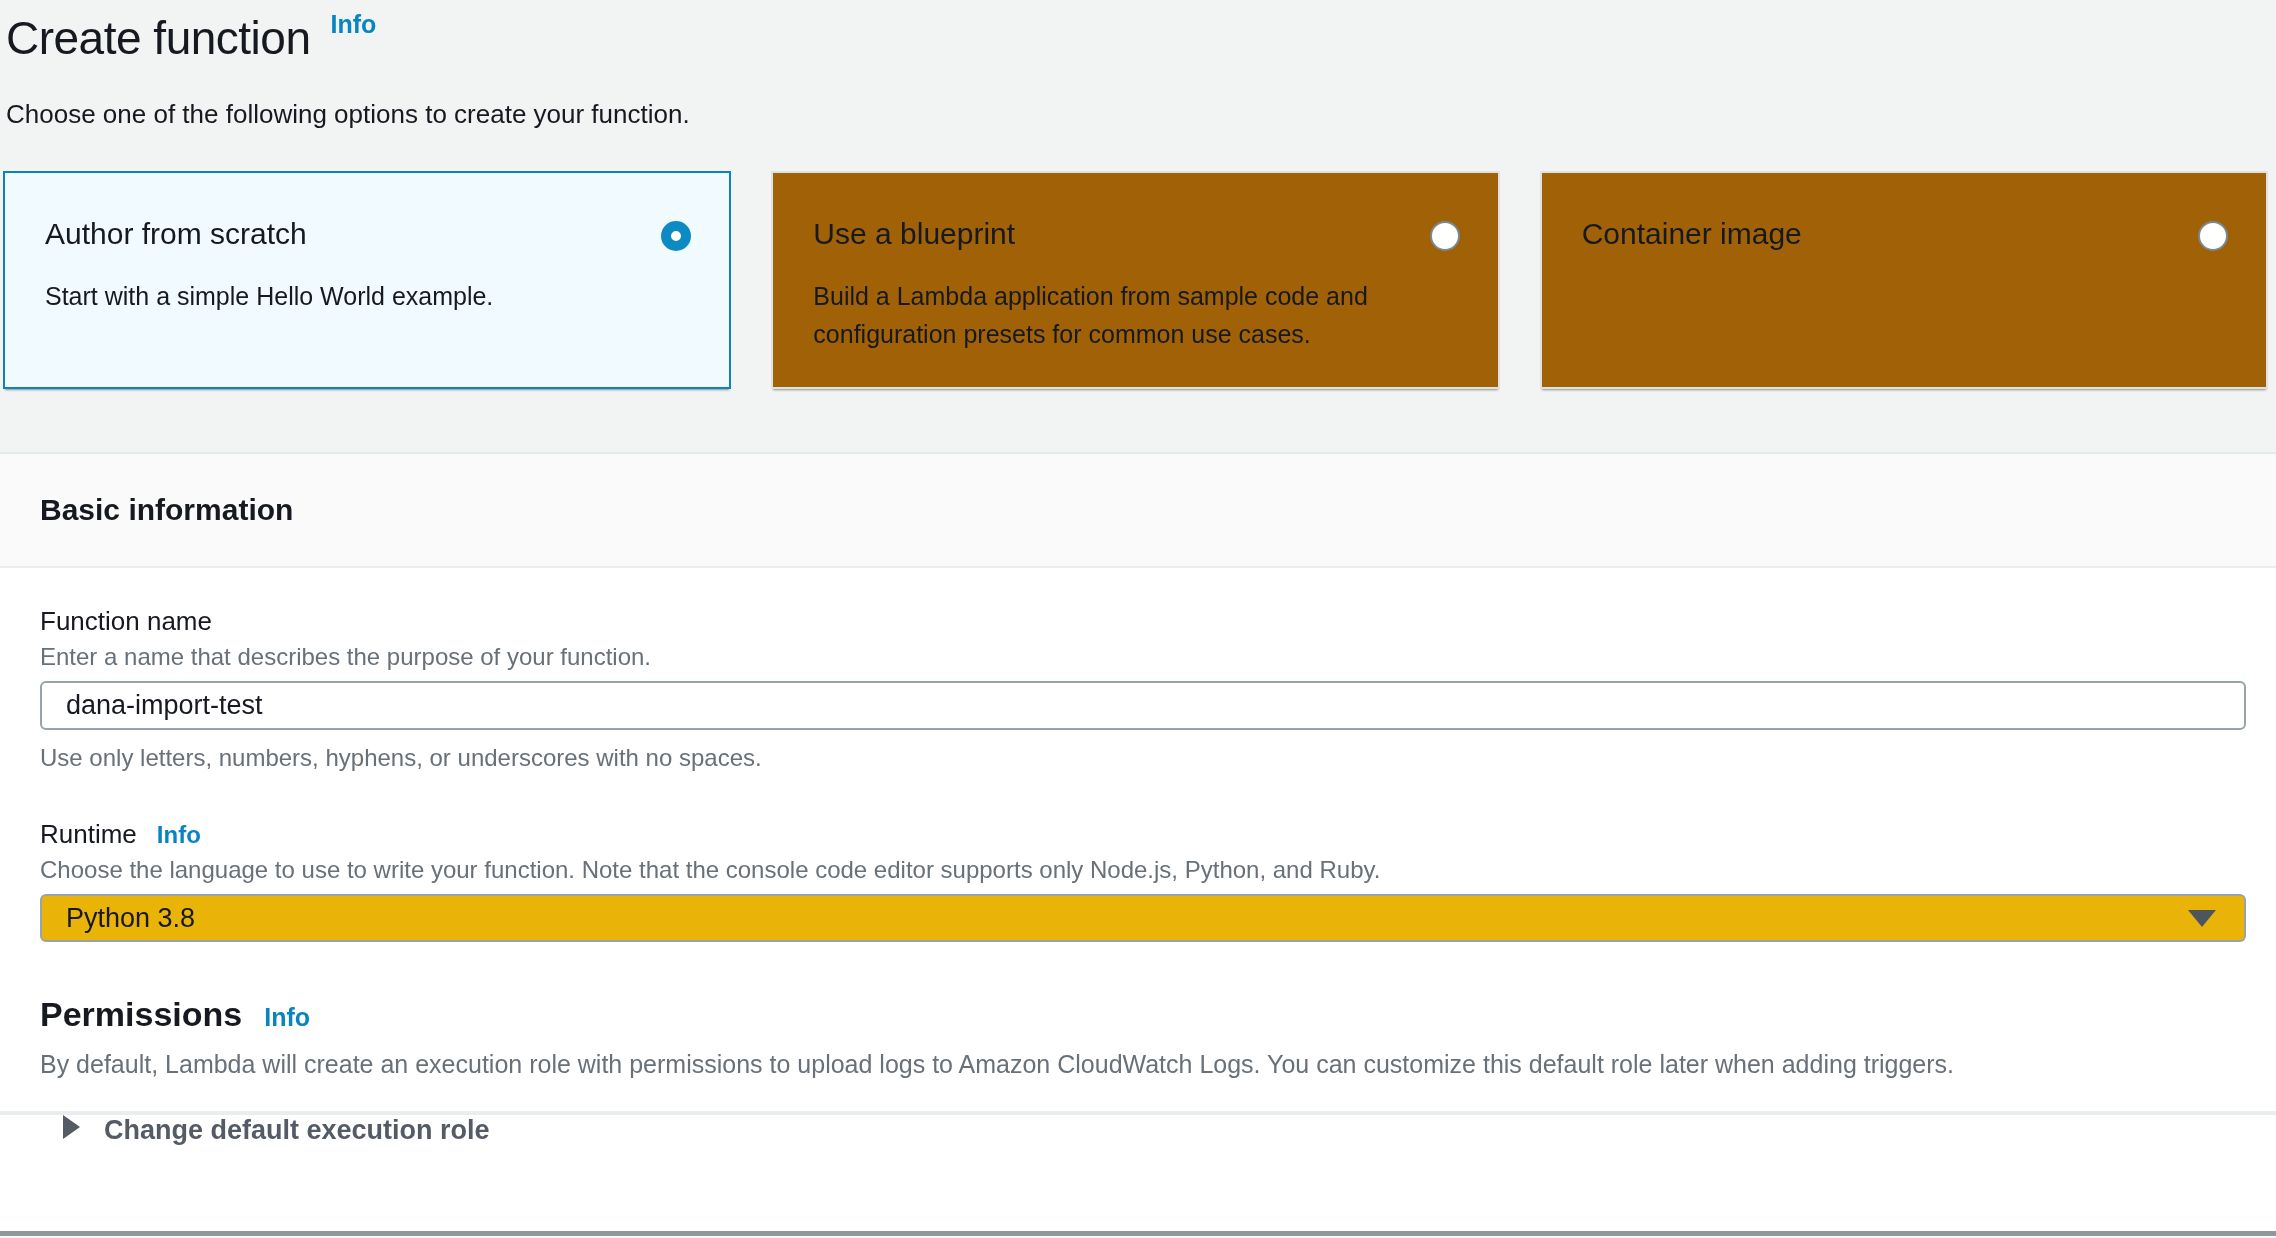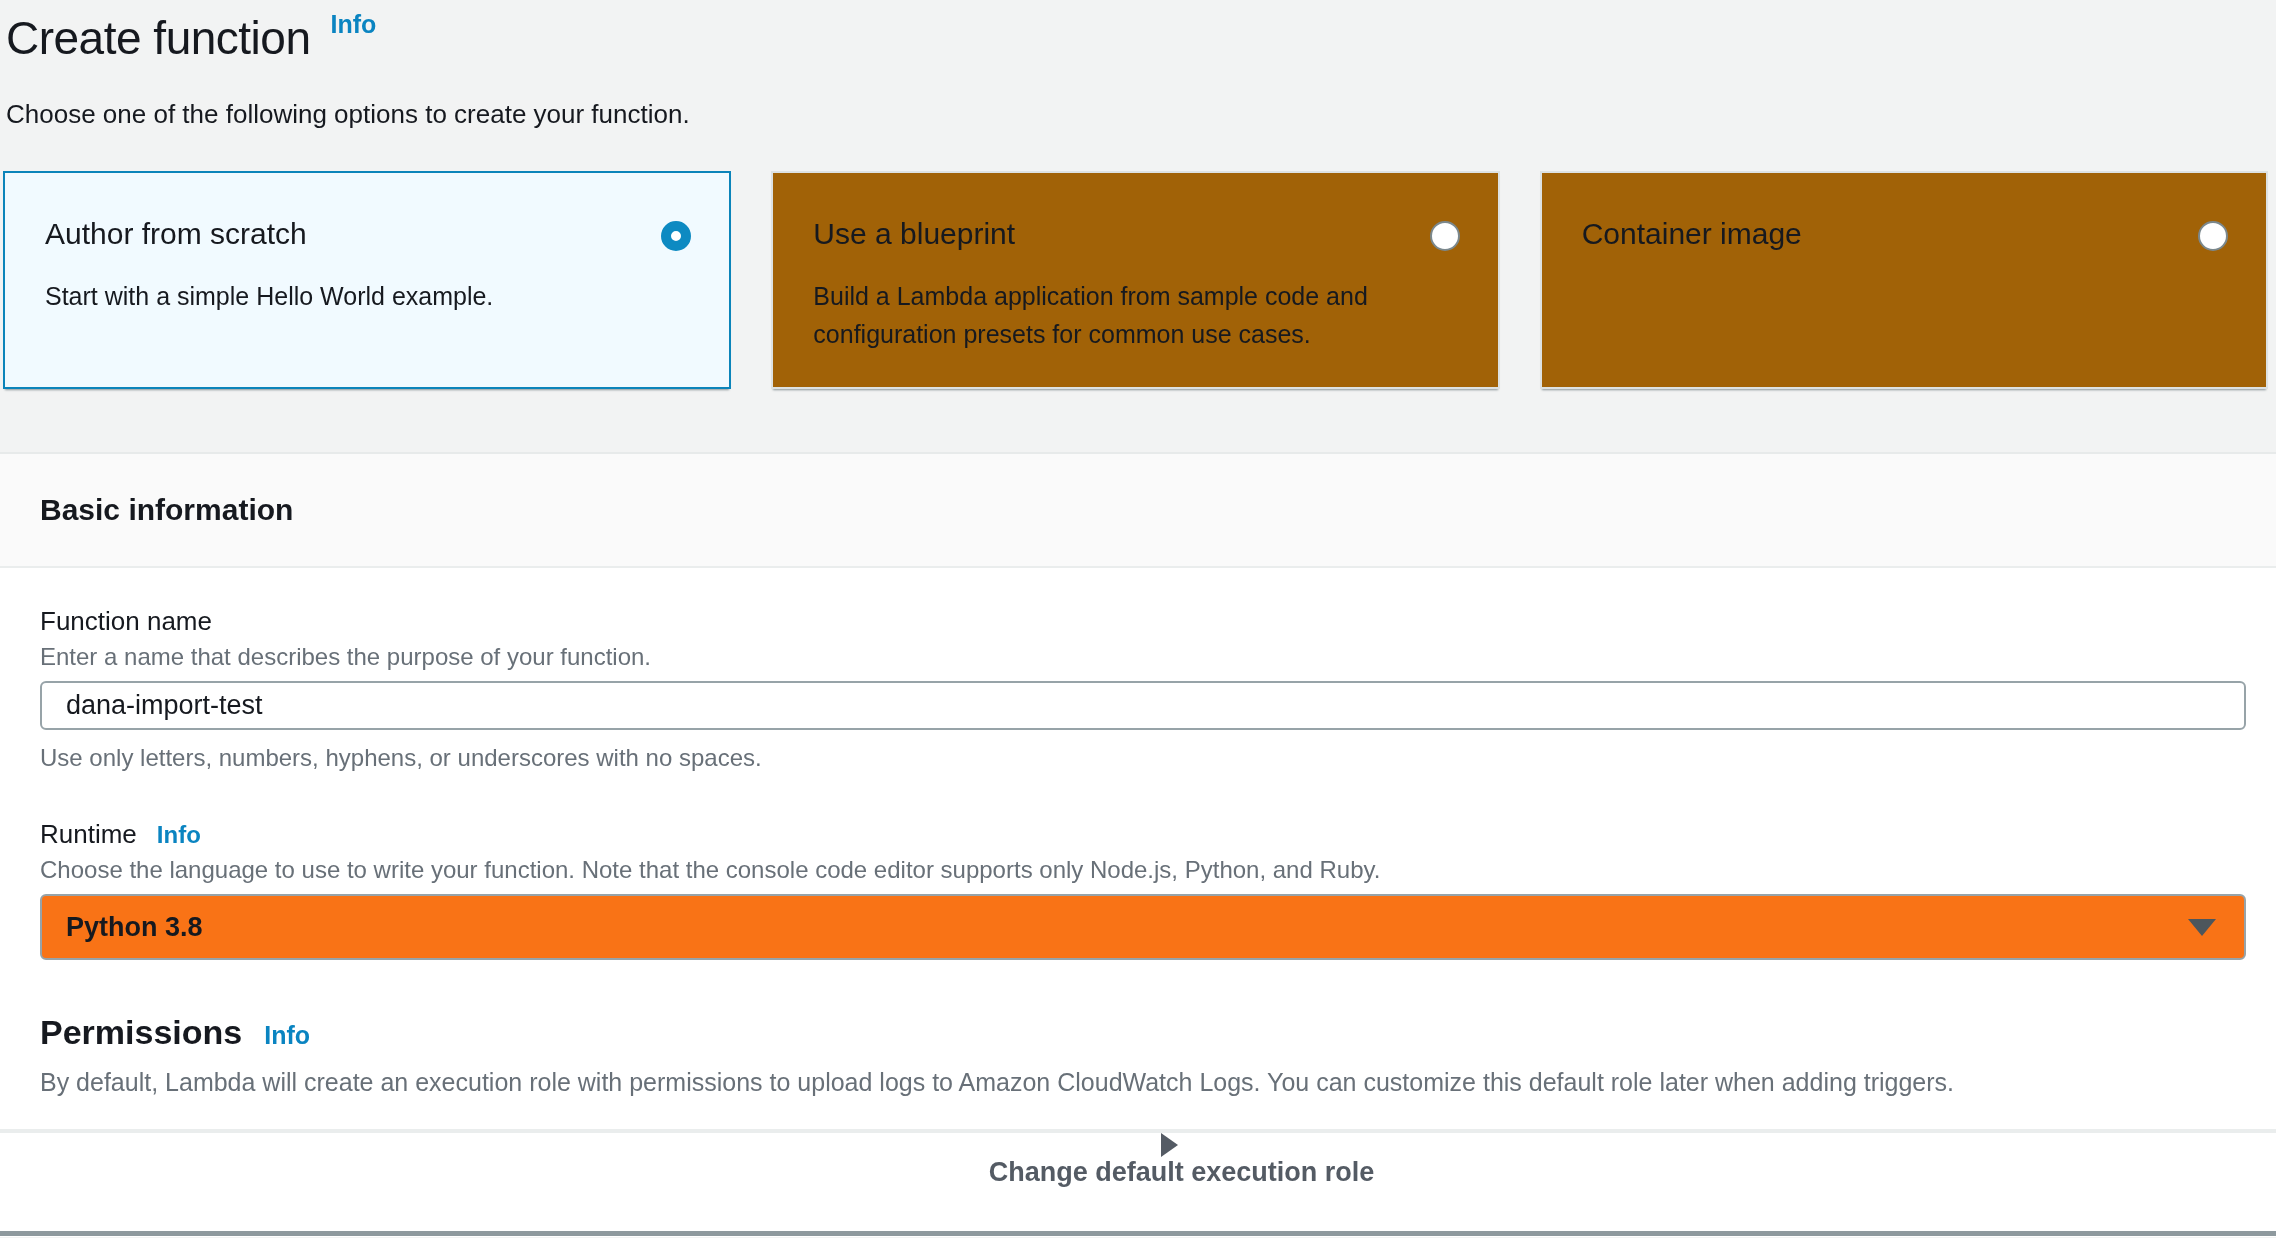--- a/index.html
+++ b/index.html
@@ -54,41 +54,41 @@
   .field-desc { margin-top: 6px; font-size: 24px; line-height: 28px; color: #687078; }
   .text-input {
     margin-top: 10px; display: block; width: 100%; height: 49px;
     border: 2px solid #97a3a8; border-radius: 6px; background: #fff;
     font-family: "Liberation Sans", sans-serif; font-size: 27px; color: #16191f;
     padding: 0 24px; outline: none;
   }
   .constraint { margin-top: 14px; font-size: 24px; line-height: 28px; color: #687078; }
   .runtime-group { margin-top: 46px; }
   .select {
-    margin-top: 10px; height: 66px;
-    border: 2px solid #97a3a8; border-radius: 6px; background: #f97316;
+    margin-top: 10px; height: 48px;
+    border: 2px solid #97a3a8; border-radius: 6px; background: #eab308;
     display: flex; align-items: center; justify-content: space-between;
-    padding: 0 28px 0 24px; font-size: 27px; cursor: pointer; font-weight: bold;
+    padding: 0 28px 0 24px; font-size: 27px; cursor: pointer;
   }
   .caret-down {
     width: 0; height: 0;
     border-left: 14px solid transparent; border-right: 14px solid transparent;
     border-top: 17px solid #4d565c;
   }
 
   
   .permissions { margin-top: 52px; }
   .perm-header-row { display: flex; align-items: baseline; }
   .perm-title { font-size: 34px; font-weight: 700; line-height: 40px; }
   .perm-header-row .info-link { font-size: 25px; margin-left: 22px; }
   .perm-desc { margin-top: 16px; font-size: 25px; line-height: 28px; color: #687078; }
 
   
   .divider { margin-top: 33px; height: 4px; background: #eaeded; }
-  .expander-row { height: 93px; display: flex; align-items: center; padding-left: 63px; cursor: pointer; flex-direction: column; }
+  .expander-row { height: 93px; display: flex; align-items: flex-start; padding-left: 63px; cursor: pointer; }
   .tri-right {
     width: 0; height: 0;
     border-top: 12px solid transparent; border-bottom: 12px solid transparent;
     border-left: 17px solid #545b64;
   }
   .expander-label { margin-left: 24px; font-size: 27px; font-weight: 700; color: #545b64; }
 
   .bottom-bar { position: absolute; left: 0; right: 0; bottom: 2px; height: 5px; background: #8e999e; }
 </style>
 </head>

